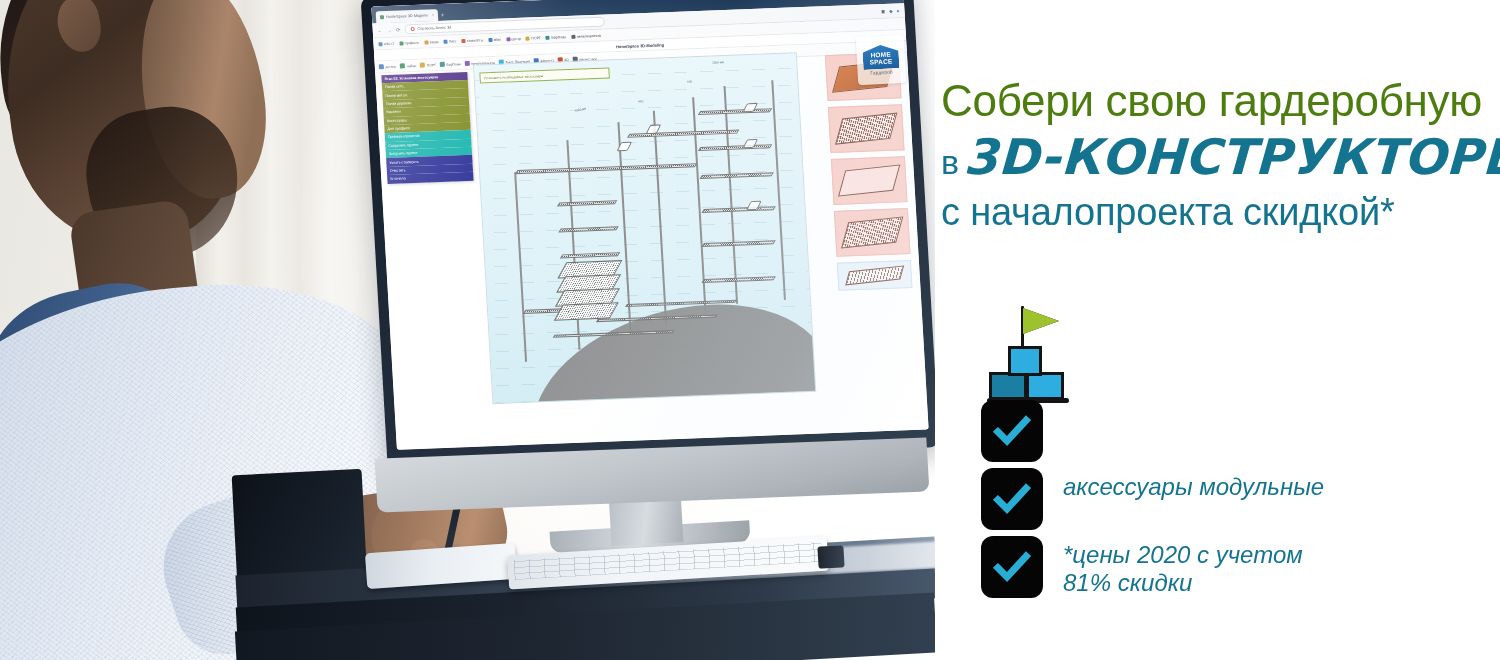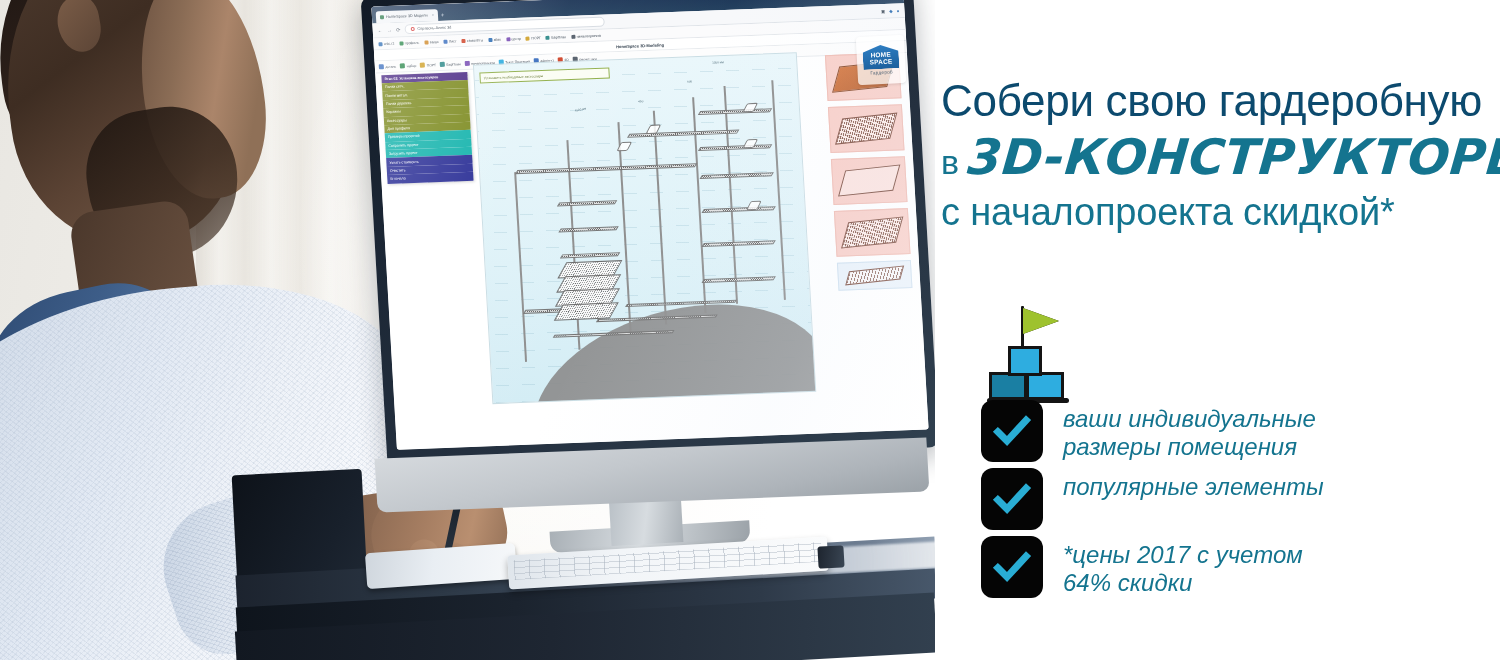--- a/index.html
+++ b/index.html
@@ -512,21 +512,21 @@
 
   
   .content {
     position: absolute;
     left: 935px; top: 0;
     width: 565px; height: 660px;
   }
 
   .headline { position: absolute; left: 6px; top: 78px; width: 556px; }
   .hl-line1 {
-    font-size: 44px; color: #0c4a6e; line-height: 1.06;
+    font-size: 44px; color: #4d7c0f; line-height: 1.06;
     letter-spacing: -0.3px; white-space: nowrap;
   }
   .hl-line2 { display: flex; align-items: baseline; gap: 9px; margin-top: 4px; }
   .hl-prefix { font-size: 34px; color: #14748f; }
   .hl-accent {
     font-size: 49px; font-weight: bold; font-style: italic; color: #14748f;
     letter-spacing: 0.4px; white-space: nowrap;
     transform: skewX(-5deg);
     font-family: "DejaVu Sans", "Liberation Sans", sans-serif;
   }
@@ -860,41 +860,37 @@
     <div class="block-base"></div>
   </div>
 
   <div class="bullets" id="bullets">
       <div class="bullet">
         <div class="checkbox">
           <svg viewBox="0 0 24 24" fill="none" xmlns="http://www.w3.org/2000/svg">
             <path d="M3.5 12.5 L9 18 L20.5 5.5" stroke="#29add4" stroke-width="4.2" stroke-linecap="square" stroke-linejoin="miter"></path>
           </svg>
         </div>
+      </div>
+      <div class="bullet">
+        <div class="checkbox">
+          <svg viewBox="0 0 24 24" fill="none" xmlns="http://www.w3.org/2000/svg">
+            <path d="M3.5 12.5 L9 18 L20.5 5.5" stroke="#29add4" stroke-width="4.2" stroke-linecap="square" stroke-linejoin="miter"></path>
+          </svg>
+        </div>
         <div class="bullet-text">
-          <div>ваши индивидуальные</div>
-          <div>размеры помещения</div>
+          <div>аксессуары модульные</div>
         </div>
       </div>
       <div class="bullet">
         <div class="checkbox">
           <svg viewBox="0 0 24 24" fill="none" xmlns="http://www.w3.org/2000/svg">
             <path d="M3.5 12.5 L9 18 L20.5 5.5" stroke="#29add4" stroke-width="4.2" stroke-linecap="square" stroke-linejoin="miter"></path>
           </svg>
         </div>
         <div class="bullet-text">
-          <div>популярные элементы</div>
-        </div>
-      </div>
-      <div class="bullet">
-        <div class="checkbox">
-          <svg viewBox="0 0 24 24" fill="none" xmlns="http://www.w3.org/2000/svg">
-            <path d="M3.5 12.5 L9 18 L20.5 5.5" stroke="#29add4" stroke-width="4.2" stroke-linecap="square" stroke-linejoin="miter"></path>
-          </svg>
-        </div>
-        <div class="bullet-text">
-          <div>*цены 2017 с учетом</div>
-          <div>64% скидки</div>
+          <div>*цены 2020 с учетом</div>
+          <div>81% скидки</div>
         </div>
       </div>
     </div>
 
 </div>
 
 </body></html>

